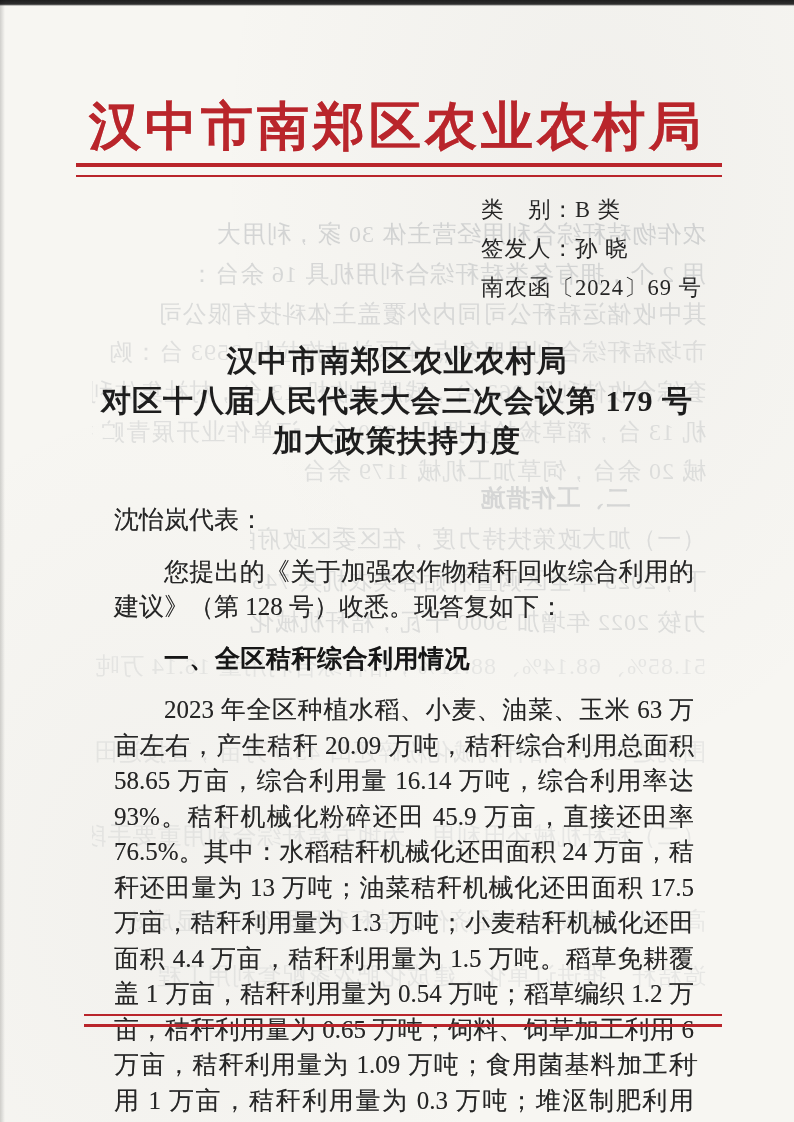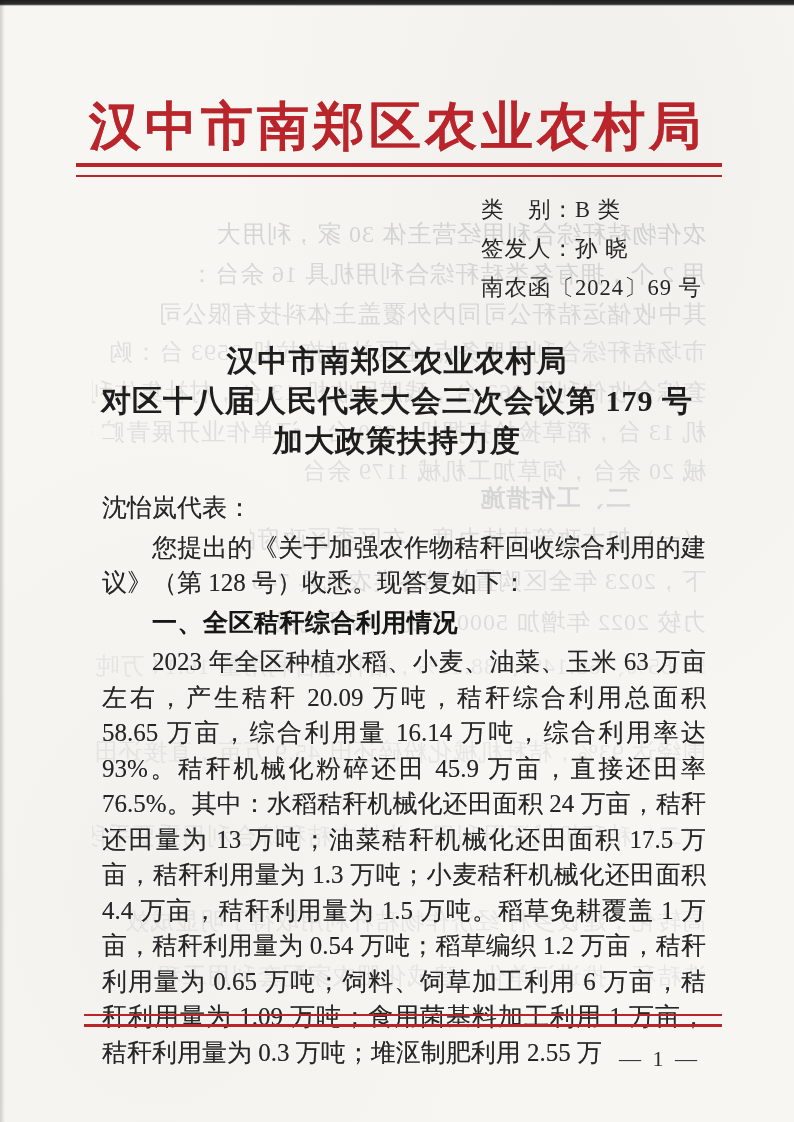--- a/index.html
+++ b/index.html
@@ -60,21 +60,21 @@
     z-index: 2;
   }
   
   .body-block {
     position: absolute; top: 486px; left: 98px; width: 612px;
     font-size: 25px; line-height: 35.5px;
     text-align: justify;
     z-index: 2;
     text-shadow: 0 0 0.4px rgba(0,0,0,0.35);
   }
-  .body-block p { margin: 4px; }
+  .body-block p { margin: 16px; }
   .indent { text-indent: 2em; }
   .section-heading {
     font-family: Liberation Serif, serif;
     font-weight: 700;
     letter-spacing: 0.5px;
     color: #161616;
   }
   
   .red-rule-bottom {
     position: absolute; top: 1014px; left: 84px; right: 72px; height: 8px;

